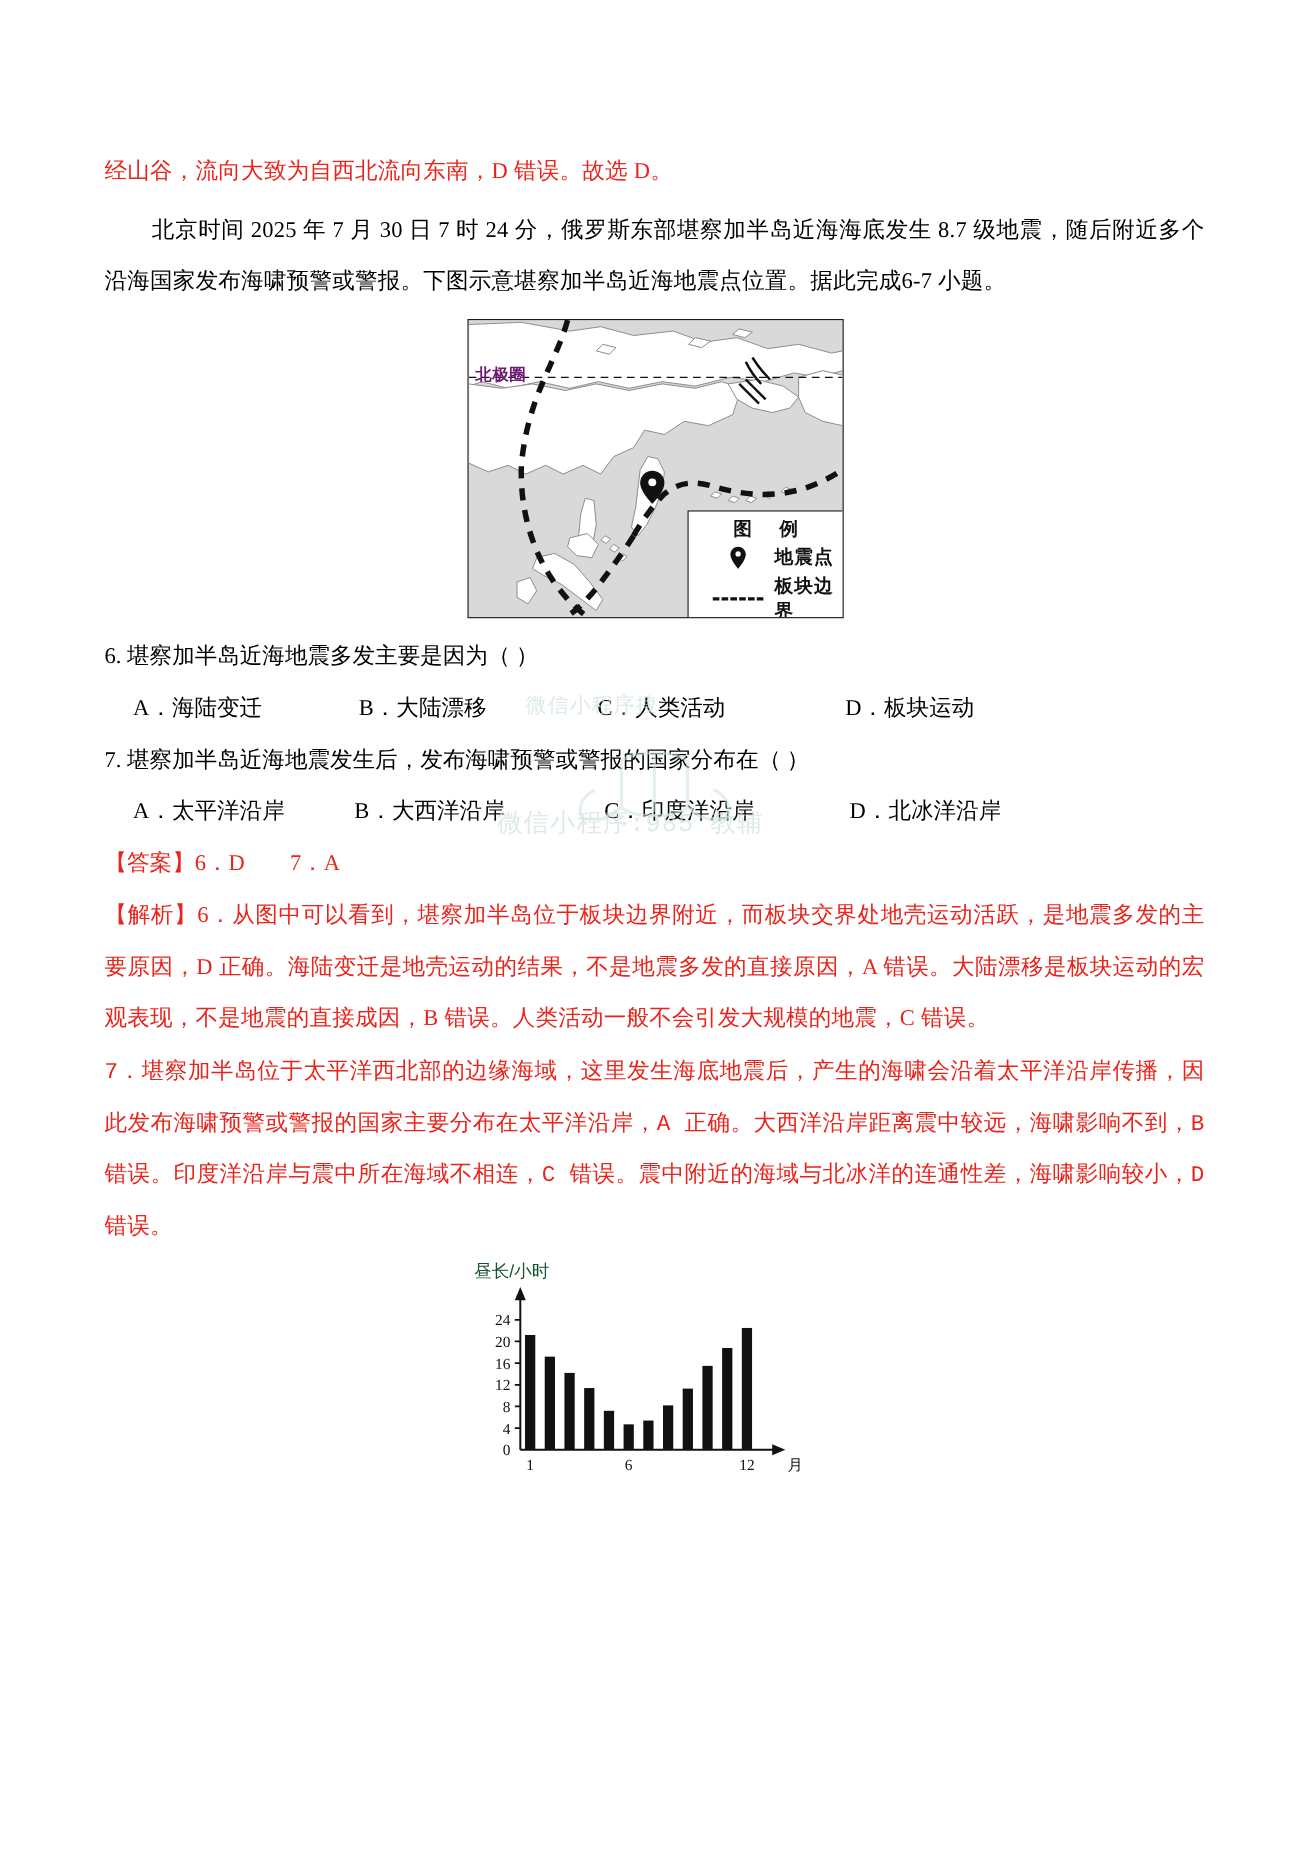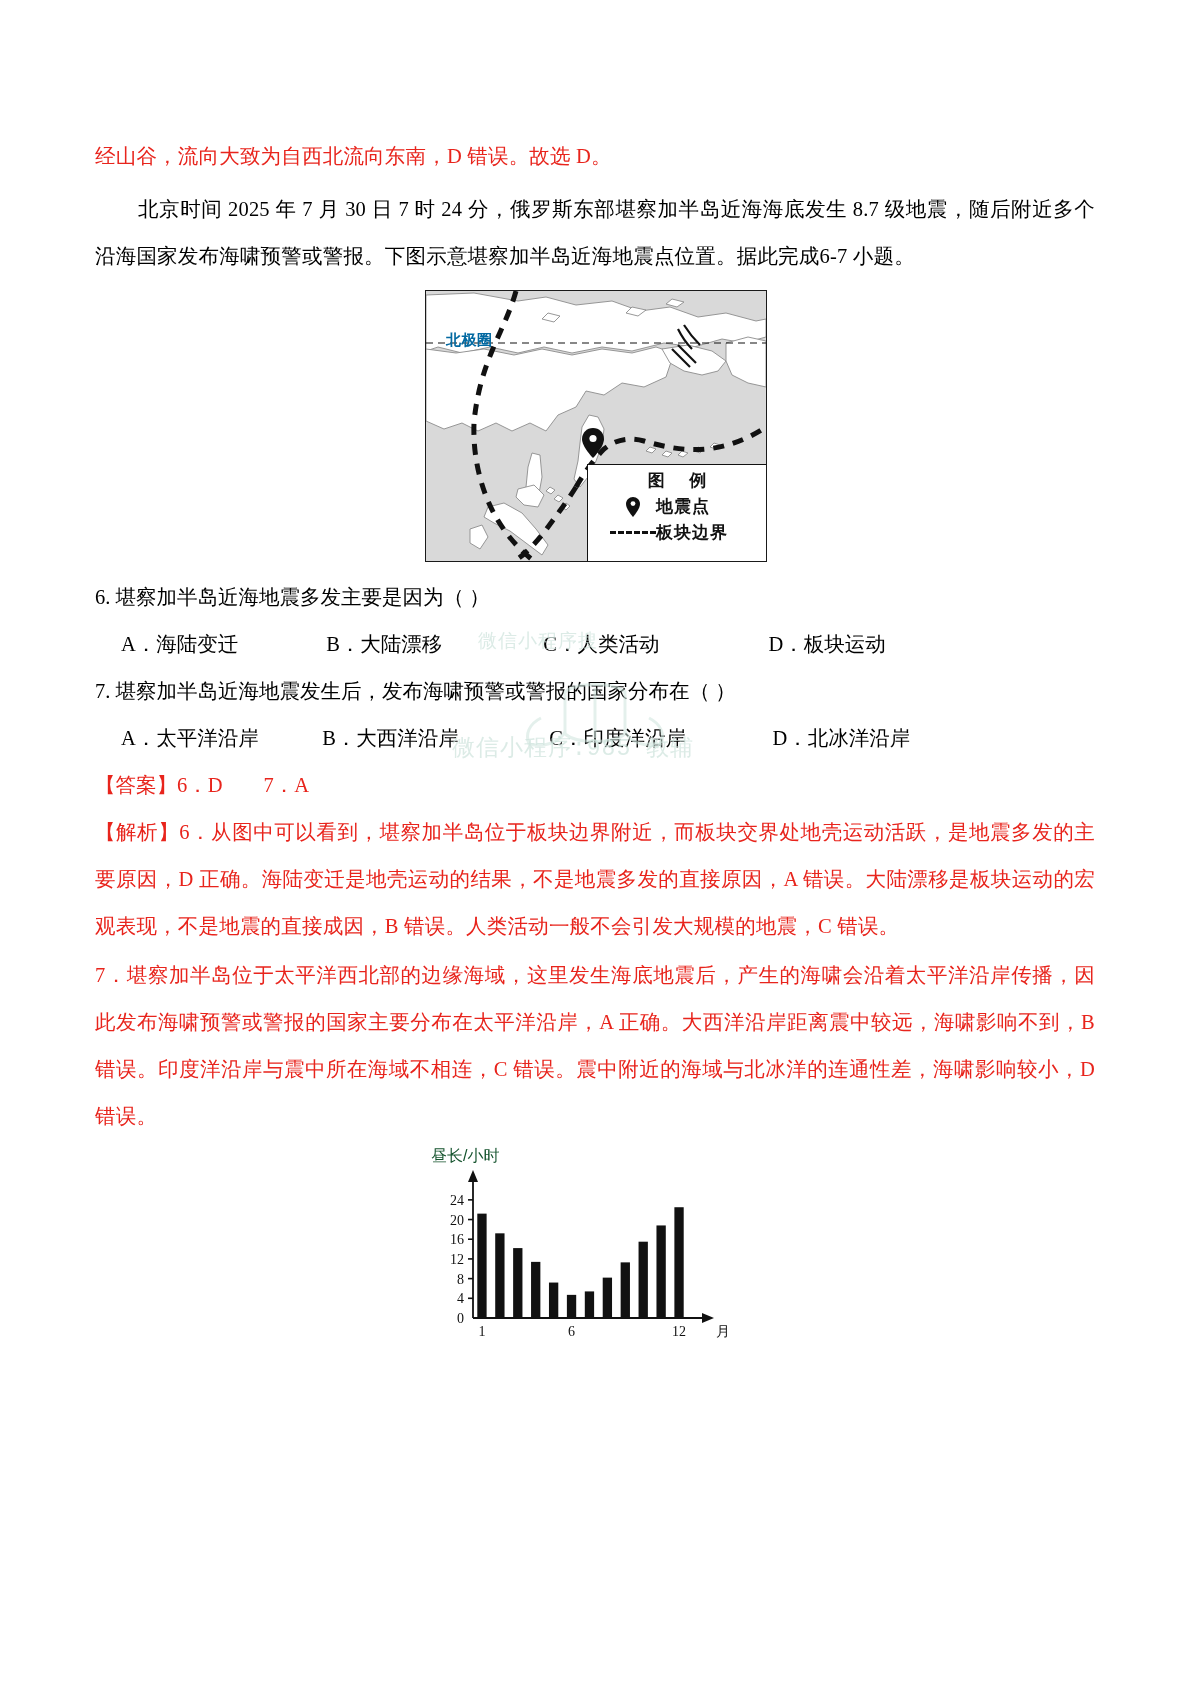--- a/index.html
+++ b/index.html
@@ -32,37 +32,37 @@
   .figure-map{
     position:relative;margin:10px auto 0 auto;
     width:340px;height:270px;
   }
   .map-box{
     position:absolute;left:0;top:0;width:340px;height:270px;
     border:1.6px solid #1a1a1a;background:#d9d9d9;overflow:hidden;
   }
   .map-svg{position:absolute;left:0;top:0;}
   .arctic-label{
-    position:absolute;left:6px;top:40px;font-size:15px;color:#0369a1;
+    position:absolute;left:6px;top:40px;font-size:15px;color:#701a75;
     font-family:"Liberation Sans","DejaVu Sans",sans-serif;font-weight:700;
-    letter-spacing:0.5px;background:transparent;margin-left:14px;
+    letter-spacing:0.5px;background:transparent;
   }
   .legend{
-    position:absolute;right:-1px;bottom:-1px;width:180px;height:98px;
+    position:absolute;right:-1px;bottom:-1px;width:142px;height:98px;
     background:#fff;border:1.8px solid #111;
     box-sizing:border-box;
     margin-left:20px;
   }
   .legend-title{
     text-align:center;font-size:17px;font-weight:700;color:#111;
     letter-spacing:10px;margin-top:4px;
     font-family:"Liberation Sans","DejaVu Sans",sans-serif;
     padding-left:10px;
   }
-  .legend-row{display:flex;align-items:center;gap:0;margin-top:3px;padding-left:22px;}
+  .legend-row{display:flex;align-items:center;gap:10px;margin-top:3px;padding-left:22px;}
   .legend-key{width:46px;display:flex;align-items:center;justify-content:center;}
   .legend-text{
     font-size:17px;font-weight:700;color:#111;letter-spacing:1px;
     font-family:"Liberation Sans","DejaVu Sans",sans-serif;
   }
   .dashkey{width:46px;height:0;border-top:3.4px dashed #111;}
 
   
   .figure-chart{
     position:relative;margin:6px auto 0 auto;width:360px;height:200px;
@@ -213,21 +213,21 @@
       <span><span>D．</span><span>北冰洋沿岸</span></span>
     </div>
 
     <div class="ans-line">
       <span>【答案】</span><span>6．D　　7．A</span>
     </div>
 
     <div class="para red">
       <span>【解析】</span><span>6．从图中可以看到，堪察加半岛位于板块边界附近，而板块交界处地壳运动活跃，是地震多发的主要原因，D 正确。海陆变迁是地壳运动的结果，不是地震多发的直接原因，A 错误。大陆漂移是板块运动的宏观表现，不是地震的直接成因，B 错误。人类活动一般不会引发大规模的地震，C 错误。</span>
     </div>
-    <div class="para red" style="margin-top:2px;">7．堪察加半岛位于太平洋西北部的边缘海域，这里发生海底地震后，产生的海啸会沿着太平洋沿岸传播，因此发布海啸预警或警报的国家主要分布在太平洋沿岸，A 正确。大西洋沿岸距离震中较远，海啸影响不到，B 错误。印度洋沿岸与震中所在海域不相连，C 错误。震中附近的海域与北冰洋的连通性差，海啸影响较小，D 错误。</div>
+    <div class="para red" style="margin-top:2px;font-family:Liberation Mono, monospace;">7．堪察加半岛位于太平洋西北部的边缘海域，这里发生海底地震后，产生的海啸会沿着太平洋沿岸传播，因此发布海啸预警或警报的国家主要分布在太平洋沿岸，A 正确。大西洋沿岸距离震中较远，海啸影响不到，B 错误。印度洋沿岸与震中所在海域不相连，C 错误。震中附近的海域与北冰洋的连通性差，海啸影响较小，D 错误。</div>
 
 
     <div class="figure-chart">
       <div class="chart-ylabel">昼长/小时</div>
       <svg class="chart-svg" id="bar-chart" width="360" height="178" viewBox="0 0 360 178">
           <line x1="58" y1="150" x2="58" y2="10" stroke="#111" stroke-width="1.8"></line>
           <polygon points="58,2 53,14 63,14" fill="#111"></polygon>
           <line x1="58" y1="150" x2="289" y2="150" stroke="#111" stroke-width="1.8"></line>
           <polygon points="299,150 287,145 287,155" fill="#111"></polygon>
           <text x="49" y="155" text-anchor="end" font-size="14" font-family="&quot;Liberation Serif&quot;, serif" fill="#111">0</text>

